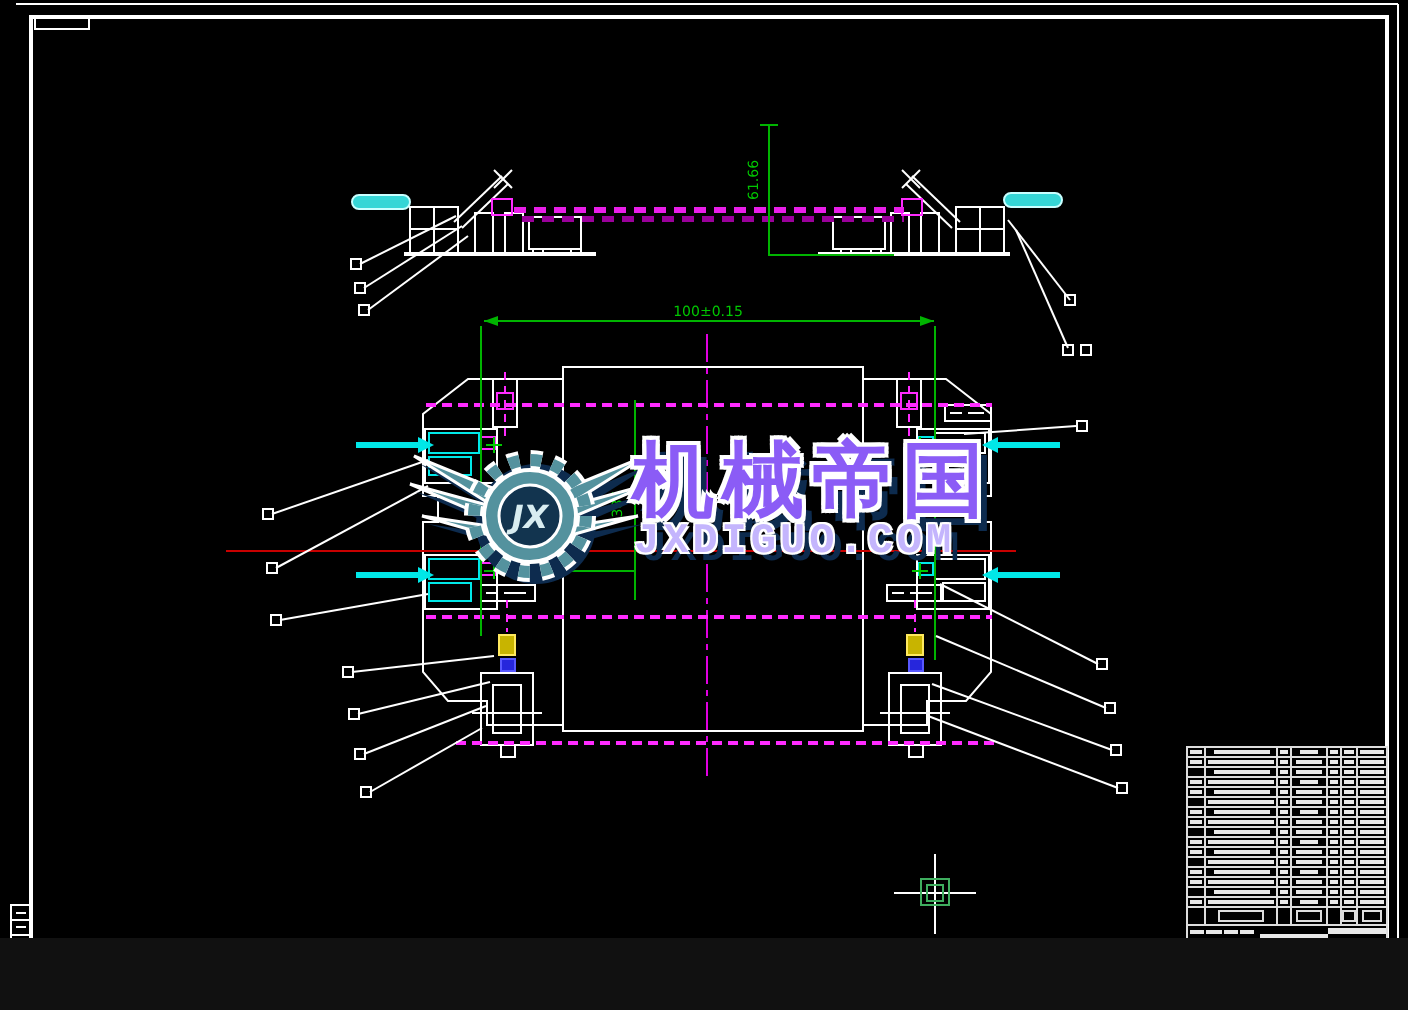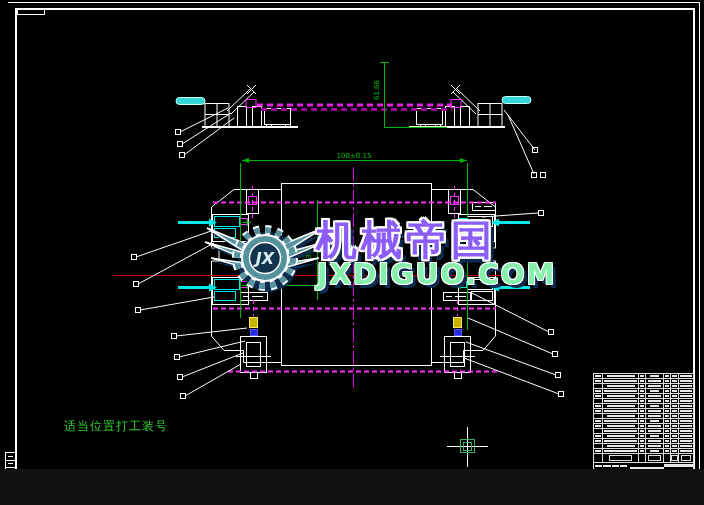--- a/index.html
+++ b/index.html
@@ -11,23 +11,23 @@
   .note{position:absolute;left:64px;top:418px;z-index:3;color:#2fd32f;
         font-size:12px;letter-spacing:1px;white-space:nowrap;}
 
   
   .wm{position:absolute;left:0;top:0;z-index:5;}
   .wm-brand{position:absolute;left:316px;top:220px;white-space:nowrap;
         font-weight:bold;font-size:41px;line-height:1;letter-spacing:4px;color:#8b5cf6;
         text-shadow:-2px -2px 0 #fff,2px -2px 0 #fff,-2px 2px 0 #fff,2px 2px 0 #fff,
                     0 -2px 0 #fff,0 2px 0 #fff,-2px 0 0 #fff,2px 0 0 #fff,5px 6px 0 #0d2b4e;}
   .wm-domain{position:absolute;left:317px;top:261px;white-space:nowrap;
-        font-weight:bold;font-size:28px;line-height:1;letter-spacing:2px;color:#86efac;
+        font-weight:bold;font-size:21px;line-height:1;letter-spacing:2px;color:#c4b5fd;
         text-shadow:-1px -1px 0 #fff,1px -1px 0 #fff,-1px 1px 0 #fff,1px 1px 0 #fff,
-                    0 -1px 0 #fff,0 1px 0 #fff,4px 4px 0 #0d2b4e;}
+                    0 -1px 0 #fff,0 1px 0 #fff,4px 4px 0 #0d2b4e;font-family:Liberation Mono, monospace;}
   .wm-logo{position:absolute;left:203px;top:212px;}
 
   
   .tblock{position:absolute;left:593px;top:373px;width:101px;height:117px;z-index:2;}
   .bom{position:absolute;left:0;top:0;width:101px;height:90px;border:1px solid #ddd;
        box-sizing:border-box;display:flex;flex-direction:column;background:#000;}
   .brow{flex:1 1 auto;display:flex;border-bottom:1px solid #ddd;min-height:0;}
   .brow:last-child{border-bottom:0;}
   .bc{border-right:1px solid #ddd;box-sizing:border-box;display:flex;align-items:center;justify-content:center;min-width:0;}
   .bc:last-child{border-right:0;}
@@ -280,21 +280,20 @@
   </g>
 
   <g>
     <line x1="447" y1="446.5" x2="488" y2="446.5"></line>
     <line x1="467.5" y1="427" x2="467.5" y2="467"></line>
     <rect x="460.5" y="439.5" width="14" height="13" stroke="#3fae5f"></rect>
     <rect x="463.5" y="442.5" width="8" height="8" stroke="#3fae5f"></rect>
   </g>
 </svg>
 
-<div class="note">适当位置打工装号</div>
 
 <div class="wm">
   <svg class="wm-logo" width="142" height="92" viewBox="0 0 142 92">
 
     <g transform="translate(3,4)" fill="#0d2b4e" stroke="none">
       <polygon points="48,34 4,16 42,40"></polygon>
           <polygon points="46,42 2,30 44,48"></polygon>
           <polygon points="48,52 8,46 50,58"></polygon>
       <polygon points="76,34 120,16 82,40"></polygon>
           <polygon points="78,42 122,30 80,48"></polygon>

